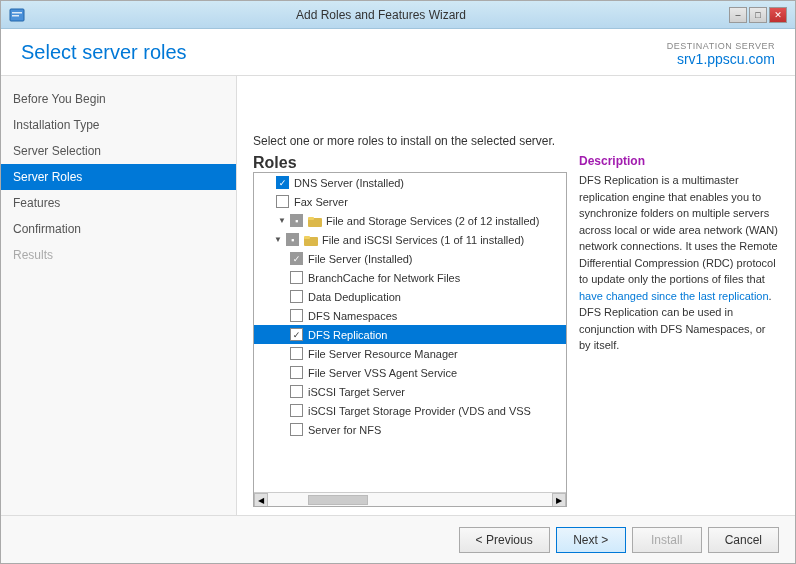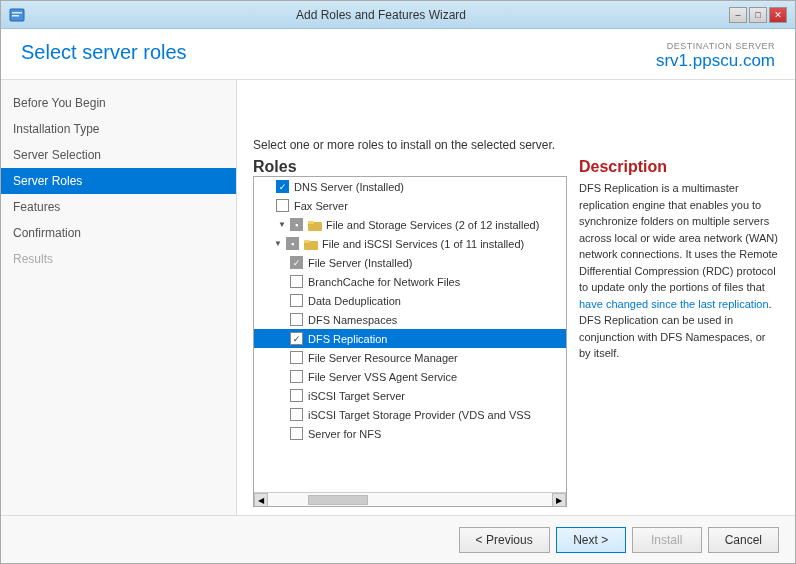--- a/index.html
+++ b/index.html
@@ -95,21 +95,21 @@
 
     .destination-server .label {
       font-size: 9px;
       color: #888;
       letter-spacing: 0.5px;
       text-transform: uppercase;
     }
 
     .destination-server .server-name {
       color: #0078d7;
-      font-size: 17px;
+      font-size: 14px;
     }
 
     
     .body {
       display: flex;
       flex: 1;
       overflow: hidden;
     }
 
     
@@ -262,23 +262,23 @@
       display: inline-block;
     }
 
     
     .desc-section {
       width: 200px;
       flex-shrink: 0;
     }
 
     .desc-label {
-      font-size: 16px;
+      font-size: 12px;
       font-weight: 600;
-      color: #b91c1c;
+      color: #a21caf;
       margin-bottom: 4px;
     }
 
     .desc-text {
       font-size: 11px;
       color: #333;
       line-height: 1.5;
     }
 
     

